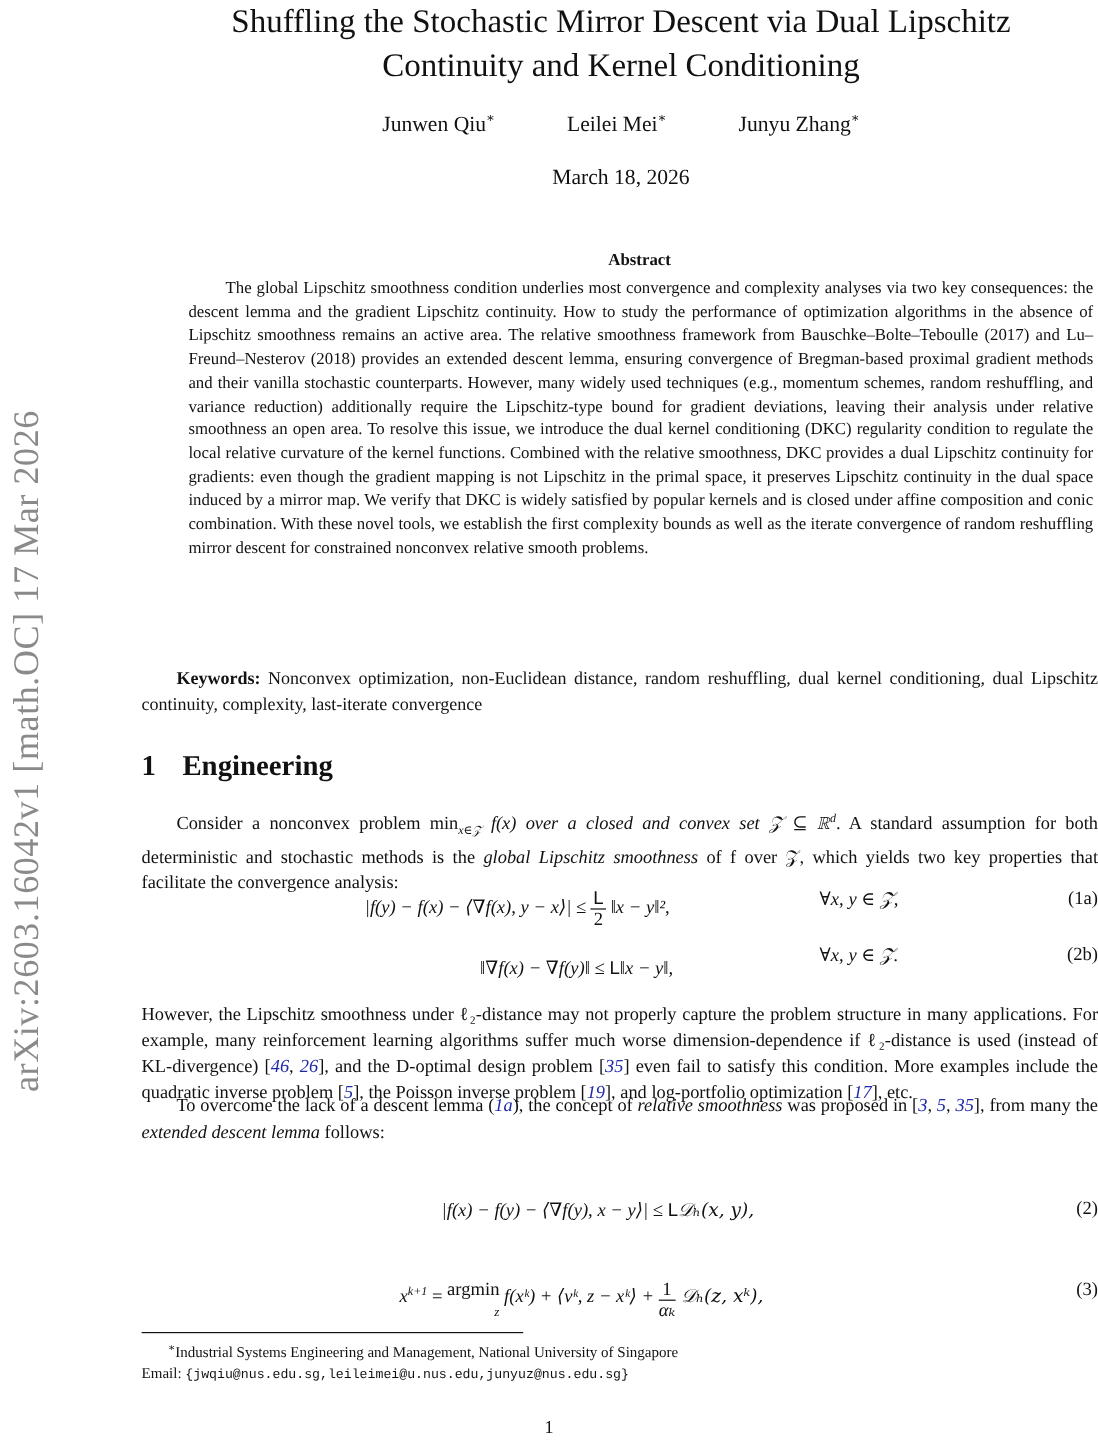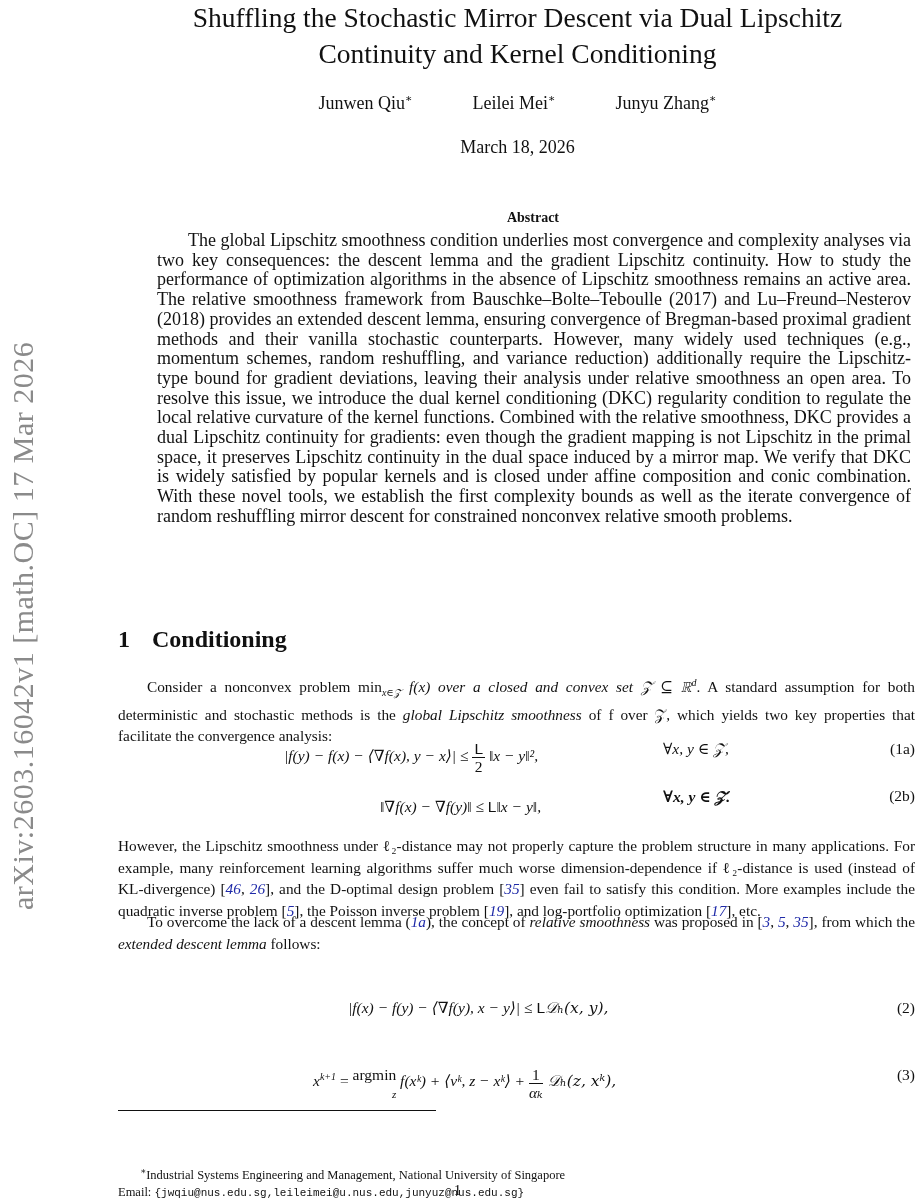--- a/index.html
+++ b/index.html
@@ -31,21 +31,21 @@
     position: absolute; left: 110px; width: 815px; top: 137px;
     text-align: center; font-size: 18px;
   }
 
   .abstract-title {
     position: absolute; left: 148px; width: 770px; top: 210px;
     text-align: center; font-weight: bold; font-size: 14px;
   }
   .abstract-body {
     position: absolute; left: 157px; width: 754px; top: 231px;
-    font-size: 18px; line-height: 19.7px; text-align: justify; text-indent: 31px;
+    font-size: 14px; line-height: 19.7px; text-align: justify; text-indent: 31px;
     hyphens: none;
   }
 
   .keywords {
     position: absolute; left: 118px; width: 797px; top: 556px;
     font-size: 15px; line-height: 21.5px; text-align: justify; text-indent: 29px;
   }
   .keywords b { font-weight: bold; }
 
   .section-heading {
@@ -60,21 +60,21 @@
   .indent { text-indent: 29px; }
   .p1 { top: 672px; }
   .p2 { top: 835px; }
   .p3 { top: 954px; }
   .p4 { top: 1034px; }
 
   .eq {
     position: absolute; left: 118px; width: 797px;
     font-size: 15.5px; font-style: italic;
   }
-  .eq .expr { position: absolute; white-space: nowrap; }
+  .eq .expr { position: absolute; white-space: nowrap; margin-left: 20px; }
   .eq .num { position: absolute; right: 0; font-style: normal; margin-left: 24px; }
   .e1a { top: 728px; height: 44px; }
   .e1b { top: 787px; height: 22px; }
   .e2  { top: 1000px; height: 22px; }
   .e3  { top: 1058px; height: 46px; }
 
   .frac { display: inline-block; vertical-align: middle; text-align: center; font-style: normal; }
   .frac .n { display: block; border-bottom: 1px solid #111; padding: 0 2px; line-height: 17px; }
   .frac .d { display: block; line-height: 17px; }
   .sf { font-family: "Liberation Sans", "DejaVu Sans", sans-serif; font-style: normal; }
@@ -86,21 +86,21 @@
   a.cite, .cite { color: #1f2aa8; text-decoration: none; font-style: italic; }
 
   .footrule {
     position: absolute; left: 118px; top: 1110px; width: 318px; height: 0;
     border-top: 1px solid #111;
   }
   .footnote {
     position: absolute; left: 118px; width: 797px; top: 1115px;
     font-size: 12.5px; line-height: 17px;
   }
-  .footnote .fn1 { text-indent: 22px; margin-top: 48px; }
+  .footnote .fn1 { text-indent: 22px; }
   .mono { font-family: "Liberation Mono", "DejaVu Sans Mono", monospace; font-size: 11px; }
 
   .page-number {
     position: absolute; left: 0; width: 915px; top: 1182px; text-align: center; font-size: 15px;
   }
 </style>
 </head>
 <body>
 
 <div class="page">
@@ -116,43 +116,44 @@
     <span class="author"><span>Junwen Qiu</span><sup>∗</sup></span>
     <span class="author"><span>Leilei Mei</span><sup>∗</sup></span>
     <span class="author"><span>Junyu Zhang</span><sup>∗</sup></span>
   </div>
 
   <div class="date">March 18, 2026</div>
 
   <div class="abstract-title">Abstract</div>
   <div class="abstract-body">The global Lipschitz smoothness condition underlies most convergence and complexity analyses via two key consequences: the descent lemma and the gradient Lipschitz continuity. How to study the performance of optimization algorithms in the absence of Lipschitz smoothness remains an active area. The relative smoothness framework from Bauschke–Bolte–Teboulle (2017) and Lu–Freund–Nesterov (2018) provides an extended descent lemma, ensuring convergence of Bregman-based proximal gradient methods and their vanilla stochastic counterparts. However, many widely used techniques (e.g., momentum schemes, random reshuffling, and variance reduction) additionally require the Lipschitz-type bound for gradient deviations, leaving their analysis under relative smoothness an open area. To resolve this issue, we introduce the dual kernel conditioning (DKC) regularity condition to regulate the local relative curvature of the kernel functions. Combined with the relative smoothness, DKC provides a dual Lipschitz continuity for gradients: even though the gradient mapping is not Lipschitz in the primal space, it preserves Lipschitz continuity in the dual space induced by a mirror map. We verify that DKC is widely satisfied by popular kernels and is closed under affine composition and conic combination. With these novel tools, we establish the first complexity bounds as well as the iterate convergence of random reshuffling mirror descent for constrained nonconvex relative smooth problems.</div>
 
+  <div class="keywords"><b>Keywords:</b> <span>Nonconvex optimization, non-Euclidean distance, random reshuffling, dual kernel conditioning, dual Lipschitz continuity, complexity, last-iterate convergence</span></div>
 
   <div class="section-heading">
     <span>1</span>
-    <span>Conditioning</span>
+    <span>Engineering</span>
   </div>
 
   <div class="para p1 indent"><span>Consider a nonconvex problem min</span><sub style="font-size:10px;font-style:italic">x∈𝒵</sub><i> f(x) over a closed and convex set 𝒵 ⊆ ℝ</i><sup style="font-size:10px;font-style:italic">d</sup><span>. A standard assumption for both deterministic and stochastic methods is the </span><i>global Lipschitz smoothness</i><span> of f over 𝒵, which yields two key properties that facilitate the convergence analysis:</span></div>
 
   <div class="eq e1a">
     <span class="expr" style="left:166px; top:12px;"><span>|f(y) − f(x) − ⟨∇f(x), y − x⟩| ≤ </span><span class="frac"><span class="n sf">L</span><span class="d">2</span></span><span> ‖x − y‖²,</span></span>
     <span class="expr" style="left:545px; top:12px;">∀x, y ∈ 𝒵,</span>
     <span class="num" style="top:12px;">(1a)</span>
   </div>
 
   <div class="eq e1b">
     <span class="expr" style="left:262px; top:11px;"><span>‖∇f(x) − ∇f(y)‖ ≤ </span><span class="sf">L</span><span>‖x − y‖,</span></span>
-    <span class="expr" style="left:545px; top:0;font-weight:bold;">∀x, y ∈ 𝒵.</span>
+    <span class="expr" style="left:545px; top:0;">∀x, y ∈ 𝒵.</span>
     <span class="num" style="top:0;">(2b)</span>
   </div>
 
   <div class="para p2"><span>However, the Lipschitz smoothness under ℓ₂-distance may not properly capture the problem structure in many applications. For example, many reinforcement learning algorithms suffer much worse dimension-dependence if ℓ₂-distance is used (instead of KL-divergence) [</span><a class="cite">46</a><span>, </span><a class="cite">26</a><span>], and the D-optimal design problem [</span><a class="cite">35</a><span>] even fail to satisfy this condition. More examples include the quadratic inverse problem [</span><a class="cite">5</a><span>], the Poisson inverse problem [</span><a class="cite">19</a><span>], and log-portfolio optimization [</span><a class="cite">17</a><span>], etc.</span></div>
 
-  <div class="para p3 indent" style="top:911px;"><span>To overcome the lack of a descent lemma (</span><a class="cite">1a</a><span>), the concept of </span><i>relative smoothness</i><span> was proposed in [</span><a class="cite">3</a><span>, </span><a class="cite">5</a><span>, </span><a class="cite">35</a><span>], from which the </span><i>extended descent lemma</i><span> follows:</span></div>
+  <div class="para p3 indent" style="top:911px;"><span>To overcome the lack of a descent lemma (</span><a class="cite">1a</a><span>), the concept of </span><i>relative smoothness</i><span> was proposed in [</span><a class="cite">3</a><span>, </span><a class="cite">5</a><span>, </span><a class="cite">35</a><span>], from many the </span><i>extended descent lemma</i><span> follows:</span></div>
 
   <div class="eq e2" style="top:999px;">
     <span class="expr" style="left:230px; top:0;text-align:right;"><span>|f(x) − f(y) − ⟨∇f(y), x − y⟩| ≤ </span><span class="sf">L</span><span class="cal">𝒟ₕ(x, y),</span></span>
     <span class="num" style="top:0;">(2)</span>
   </div>
 
 
   <div class="eq e3">
     <span class="expr" style="left:195px; top:8px;"><span>x</span><sup style="font-size:10px">k+1</sup><span class="rm"> = </span><span class="argmin"><span>argmin</span><span class="sub">z</span></span><span> f(xᵏ) + ⟨vᵏ, z − xᵏ⟩ + </span><span class="frac" style="vertical-align:-12px"><span class="n">1</span><span class="d" style="font-style:italic">αₖ</span></span><span class="cal"> 𝒟ₕ(z, xᵏ),</span></span>
     <span class="num" style="top:8px;">(3)</span>

